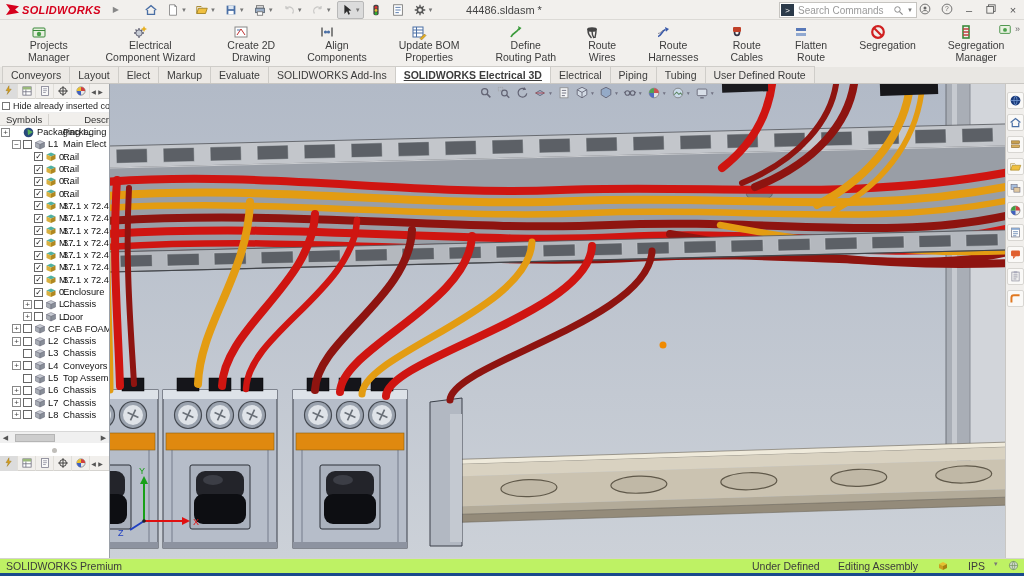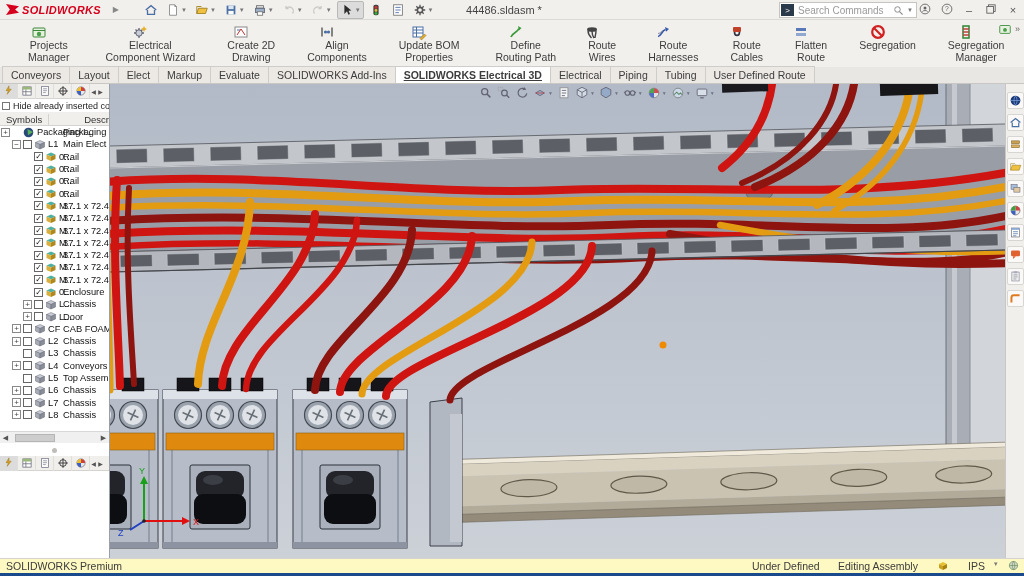--- a/index.html
+++ b/index.html
@@ -91,21 +91,21 @@
   .hbtn { display:flex; align-items:center; padding:0 1px; }
   .hbtn .caret { font-size:5px; color:#667; margin-left:1px; }
 
   
   #taskpane { width:19px; height:474px; background:#f1efec; border-left:1px solid #c9c7c3;
     display:flex; flex-direction:column; align-items:center; padding-top:8px; gap:5px; }
   .tpbtn { width:17px; height:17px; display:flex; align-items:center; justify-content:center;
     border:1px solid #d8d6d2; background:#faf9f7; border-radius:2px; }
 
   
-  #statusbar { position:absolute; left:0; top:558px; width:1024px; height:15px; background:#fef9c3;
+  #statusbar { position:absolute; left:0; top:558px; width:1024px; height:15px; background:#bef264;
     border-top:1px solid #d5d3cf; font-size:10.5px; color:#3c3c3c; }
   #sb-left { position:absolute; left:6px; top:1px; }
   .sb-item { position:absolute; top:1px; }
   #navybar { position:absolute; left:0; top:573px; width:1024px; height:3px; background:#1a4a8c; }
 </style>
 </head>
 <body>
 
 <div id="app">
 

